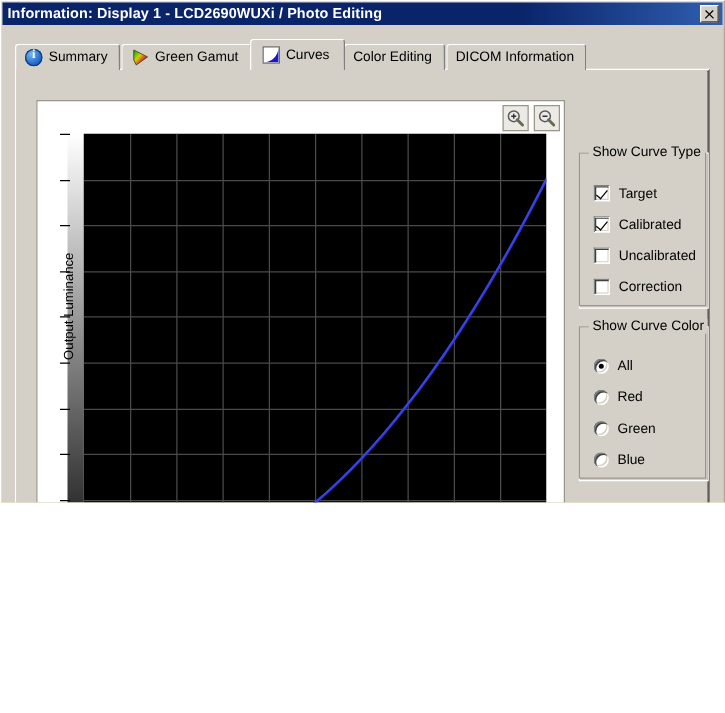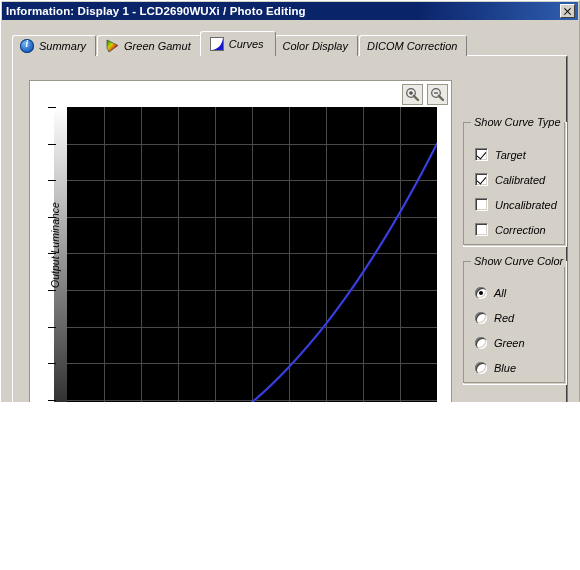--- a/index.html
+++ b/index.html
@@ -81,21 +81,20 @@
   }
   .close-btn::before { transform: rotate(45deg); }
   .close-btn::after  { transform: rotate(-45deg); }
 
   
   .client {
     position: absolute;
     left: 2px; top: 20px;
     width: 576px; height: 548px;
     background: #d4d0c8;
-    font-style: italic;
   }
 
   
   .tabstrip {
     position: absolute;
     left: 10px; top: 12px;
     width: 556px; height: 24px;
     display: flex;
     align-items: flex-end;
     z-index: 5;
@@ -396,25 +395,25 @@
       <div class="tab selected">
         <span class="ico ico-curves">
           <svg width="12" height="12" viewBox="0 0 12 12">
             <path d="M12,0 L12,12 L0,12 C7,11.5 11,7 12,0 Z" fill="#1818c8"></path>
           </svg>
         </span>
         <span class="tab-label">Curves</span>
       </div>
 
       <div class="tab">
-        <span class="tab-label">Color Display</span>
+        <span class="tab-label">Color Editing</span>
       </div>
 
       <div class="tab">
-        <span class="tab-label">DICOM Correction</span>
+        <span class="tab-label">DICOM Information</span>
       </div>
     </div>
 
     <div class="tabpage">
       <div class="tabpage-inner"></div>
 
       <div class="chart-panel">
 
         <div class="zoom-buttons">
           <div class="zbtn">

